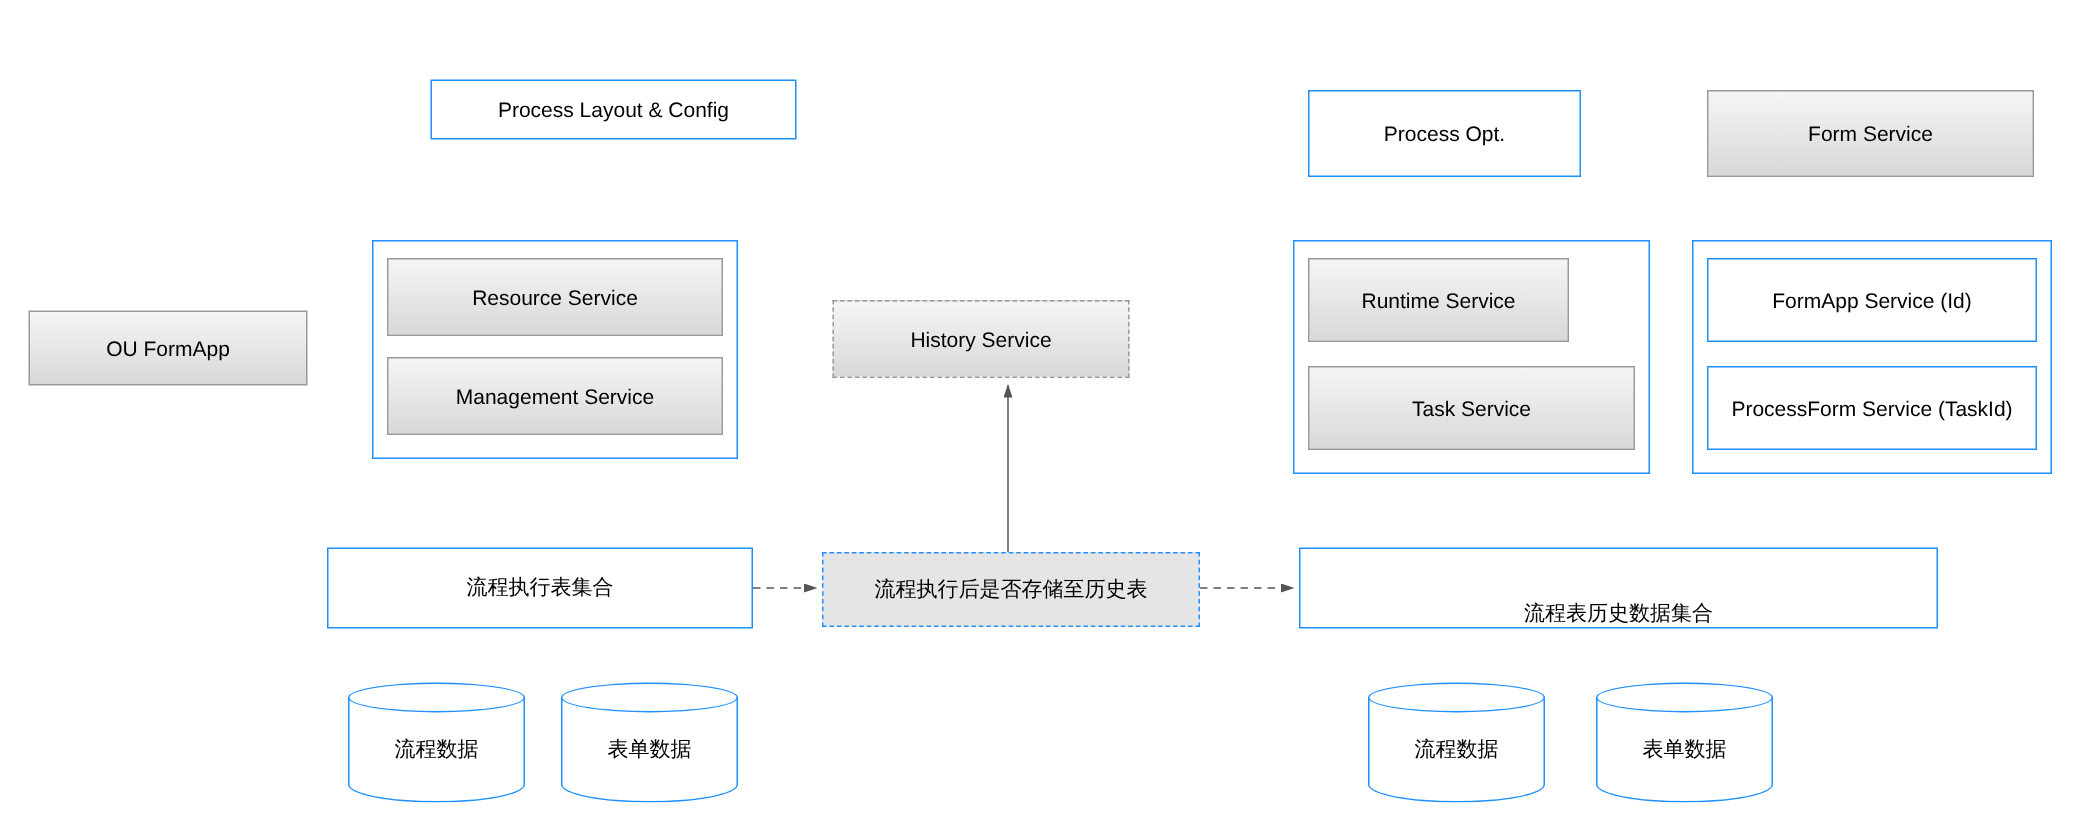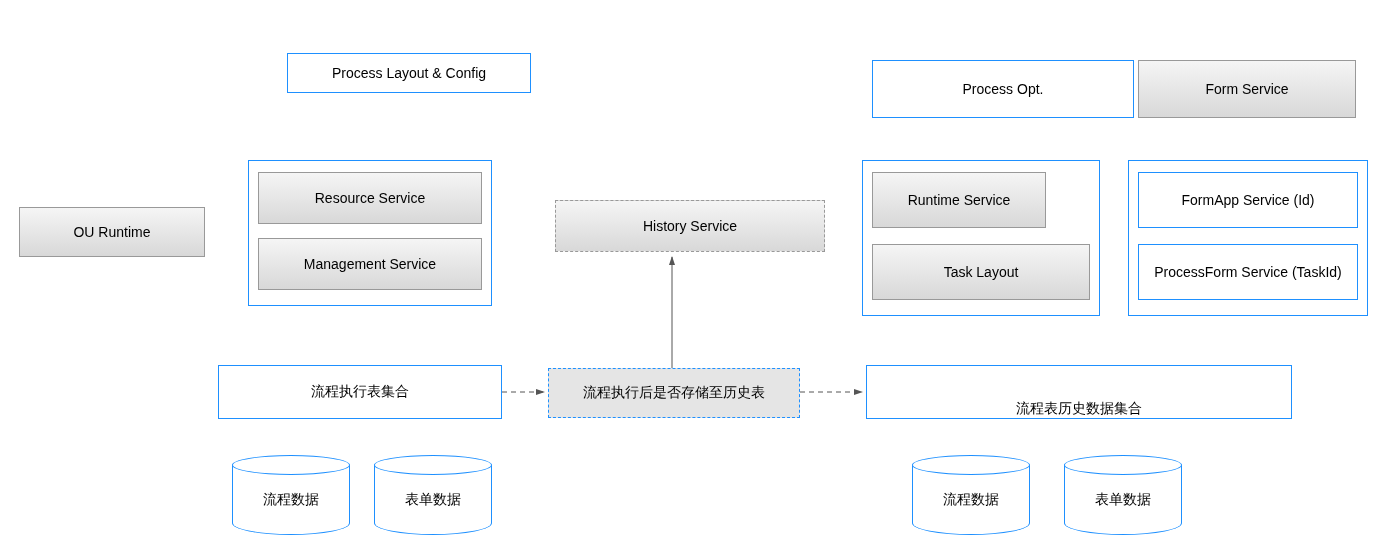--- a/index.html
+++ b/index.html
@@ -76,53 +76,53 @@
   </defs>
 
   <line x1="502" y1="392" x2="544" y2="392" stroke="#555" stroke-width="1" stroke-dasharray="5,4" marker-end="url(#arrow)"></line>
 
   <line x1="800" y1="392" x2="862" y2="392" stroke="#555" stroke-width="1" stroke-dasharray="5,4" marker-end="url(#arrow)"></line>
 
   <line x1="672" y1="368" x2="672" y2="257" stroke="#555" stroke-width="1" marker-end="url(#arrow)"></line>
 </svg>
 
 <div class="box grey-fill" style="left:19px; top:207px; width:186px; height:50px;">
-  <span>OU Runtime</span>
+  <span>OU FormApp</span>
 </div>
 
 <div class="box blue-border" style="left:248px; top:53px; width:244px; height:40px;margin-left:39px;">
   <span>Process Layout &amp; Config</span>
 </div>
 
 <div class="box blue-border" style="left:248px; top:160px; width:244px; height:146px;"></div>
 <div class="box grey-fill" style="left:258px; top:172px; width:224px; height:52px;">
   <span>Resource Service</span>
 </div>
 <div class="box grey-fill" style="left:258px; top:238px; width:224px; height:52px;">
   <span>Management Service</span>
 </div>
 
-<div class="box grey-dashed" style="left:555px; top:200px; width:270px; height:52px;">
+<div class="box grey-dashed" style="left:555px; top:200px; width:198px; height:52px;">
   <span>History Service</span>
 </div>
 
-<div class="box blue-border" style="left:872px; top:60px; width:262px; height:58px;">
+<div class="box blue-border" style="left:872px; top:60px; width:182px; height:58px;">
   <span>Process Opt.</span>
 </div>
 
 <div class="box grey-fill" style="left:1138px; top:60px; width:218px; height:58px;">
   <span>Form Service</span>
 </div>
 
 <div class="box blue-border" style="left:862px; top:160px; width:238px; height:156px;"></div>
 <div class="box grey-fill" style="left:872px; top:172px; width:174px; height:56px;">
   <span>Runtime Service</span>
 </div>
 <div class="box grey-fill" style="left:872px; top:244px; width:218px; height:56px;">
-  <span>Task Layout</span>
+  <span>Task Service</span>
 </div>
 
 <div class="box blue-border" style="left:1128px; top:160px; width:240px; height:156px;"></div>
 <div class="box blue-border" style="left:1138px; top:172px; width:220px; height:56px;">
   <span>FormApp Service (Id)</span>
 </div>
 <div class="box blue-border" style="left:1138px; top:244px; width:220px; height:56px; line-height:1.3;">
   <span>ProcessForm Service (TaskId)</span>
 </div>
 

